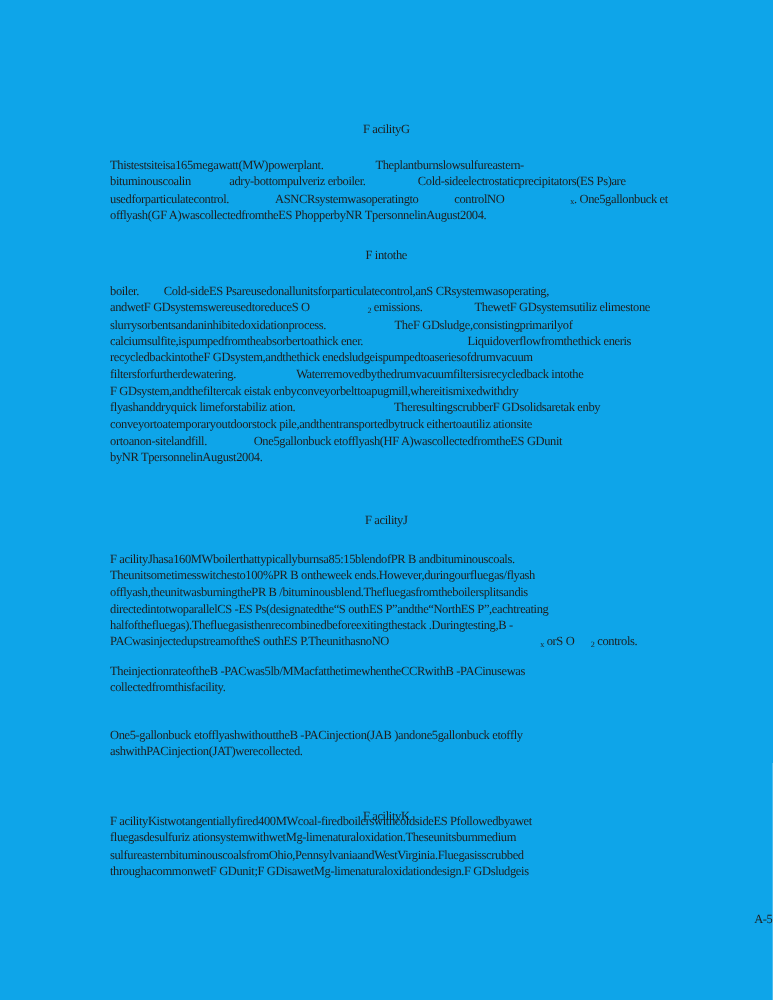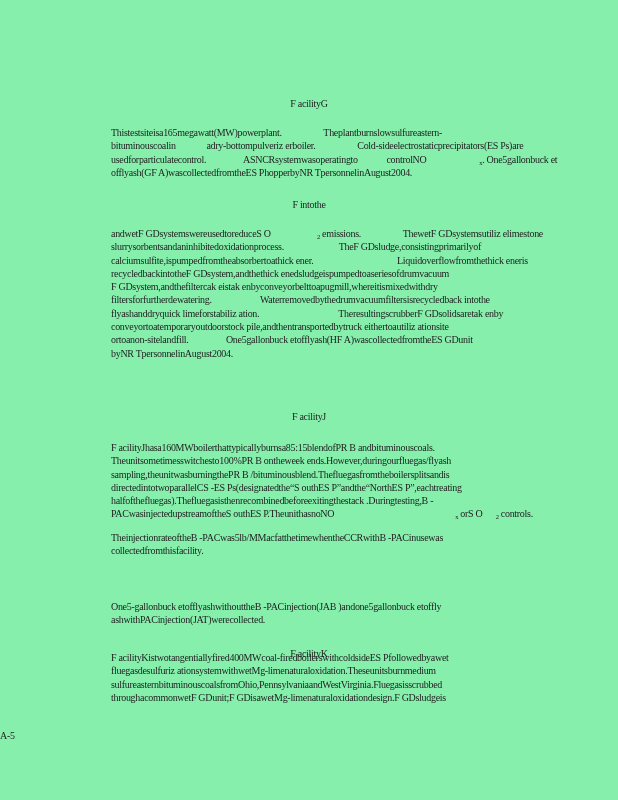--- a/index.html
+++ b/index.html
@@ -5,42 +5,41 @@
   html, body { margin: 0; padding: 0; }
   body {
     width: 618px; height: 800px;
     background: #ffffff;
     font-family: "Liberation Serif", "DejaVu Serif", serif;
     color: #1e1e1e;
   }
   .page {
     position: relative;
     width: 618px; height: 800px;
-    background: #86efac;
+    background: #0ea5e9;
     overflow: hidden;
   }
   .heading {
     position: absolute; left: 0; width: 618px;
     text-align: center;
     font-size: 10px;
     letter-spacing: -0.03em;
     white-space: pre;
   }
   .para {
     position: absolute; left: 88px; width: 480px;
     font-size: 10px;
     line-height: 13.3px;
     letter-spacing: -0.03em;
-    margin-left: 23px;
   }
   .para .line { white-space: pre; height: 13.3px; }
   sub { font-size: 6.5px; vertical-align: -1.5px; line-height: 0; }
   .footer {
     position: absolute; left: 0; width: 618px;
-    text-align: left;
+    text-align: right;
     font-size: 10px;
     letter-spacing: -0.03em;
     white-space: pre;
   }
 </style>
 </head>
 <body>
 
 <div class="page">
 
@@ -49,49 +48,50 @@
   <div class="para" style="top:126px">
       <div class="line">Thistestsiteisa165megawatt(MW)powerplant.                   Theplantburnslowsulfureastern-</div>
       <div class="line">bituminouscoalin              adry-bottompulveriz erboiler.                   Cold-sideelectrostaticprecipitators(ES Ps)are</div>
       <div class="line">usedforparticulatecontrol.                 ASNCRsystemwasoperatingto             controlNO                        <sub>x</sub>. One5gallonbuck et</div>
       <div class="line">offlyash(GF A)wascollectedfromtheES PhopperbyNR TpersonnelinAugust2004.</div>
     </div>
 
   <div class="heading" style="top:199px">F intothe</div>
 
   <div class="para" style="top:227px">
+      <div class="line">boiler.         Cold-sideES Psareusedonallunitsforparticulatecontrol,anS CRsystemwasoperating,</div>
       <div class="line">andwetF GDsystemswereusedtoreduceS O                     <sub>2</sub> emissions.                   ThewetF GDsystemsutiliz elimestone</div>
       <div class="line">slurrysorbentsandaninhibitedoxidationprocess.                         TheF GDsludge,consistingprimarilyof</div>
       <div class="line">calciumsulfite,ispumpedfromtheabsorbertoathick ener.                                      Liquidoverflowfromthethick eneris</div>
       <div class="line">recycledbackintotheF GDsystem,andthethick enedsludgeispumpedtoaseriesofdrumvacuum</div>
+      <div class="line">filtersforfurtherdewatering.                      Waterremovedbythedrumvacuumfiltersisrecycledback intothe</div>
       <div class="line">F GDsystem,andthefiltercak eistak enbyconveyorbelttoapugmill,whereitismixedwithdry</div>
-      <div class="line">filtersforfurtherdewatering.                      Waterremovedbythedrumvacuumfiltersisrecycledback intothe</div>
       <div class="line">flyashanddryquick limeforstabiliz ation.                                    TheresultingscrubberF GDsolidsaretak enby</div>
       <div class="line">conveyortoatemporaryoutdoorstock pile,andthentransportedbytruck eithertoautiliz ationsite</div>
       <div class="line">ortoanon-sitelandfill.                 One5gallonbuck etofflyash(HF A)wascollectedfromtheES GDunit</div>
       <div class="line">byNR TpersonnelinAugust2004.</div>
     </div>
 
   <div class="heading" style="top:411px">F acilityJ</div>
 
   <div class="para" style="top:441px">
       <div class="line">F acilityJhasa160MWboilerthattypicallyburnsa85:15blendofPR B andbituminouscoals.</div>
       <div class="line">Theunitsometimesswitchesto100%PR B ontheweek ends.However,duringourfluegas/flyash</div>
-      <div class="line">sampling,theunitwasburningthePR B /bituminousblend.Thefluegasfromtheboilersplitsandis</div>
+      <div class="line">offlyash,theunitwasburningthePR B /bituminousblend.Thefluegasfromtheboilersplitsandis</div>
       <div class="line">directedintotwoparallelCS -ES Ps(designatedthe“S outhES P”andthe“NorthES P”,eachtreating</div>
       <div class="line">halfofthefluegas).Thefluegasisthenrecombinedbeforeexitingthestack .Duringtesting,B -</div>
       <div class="line">PACwasinjectedupstreamoftheS outhES P.TheunithasnoNO                                                       <sub>x</sub> orS O      <sub>2</sub> controls.</div>
     </div>
 
   <div class="para" style="top:531px">
       <div class="line">TheinjectionrateoftheB -PACwas5lb/MMacfatthetimewhentheCCRwithB -PACinusewas</div>
       <div class="line">collectedfromthisfacility.</div>
     </div>
 
-  <div class="para" style="top:600px">
+  <div class="para" style="top:582px">
       <div class="line">One5-gallonbuck etofflyashwithouttheB -PACinjection(JAB )andone5gallonbuck etoffly</div>
       <div class="line">ashwithPACinjection(JAT)werecollected.</div>
     </div>
 
   <div class="heading" style="top:648px">F acilityK</div>
 
   <div class="para" style="top:651px">
       <div class="line">F acilityKistwotangentiallyfired400MWcoal-firedboilerswithcoldsideES Pfollowedbyawet</div>
       <div class="line">fluegasdesulfuriz ationsystemwithwetMg-limenaturaloxidation.Theseunitsburnmedium</div>
       <div class="line">sulfureasternbituminouscoalsfromOhio,PennsylvaniaandWestVirginia.Fluegasisscrubbed</div>

